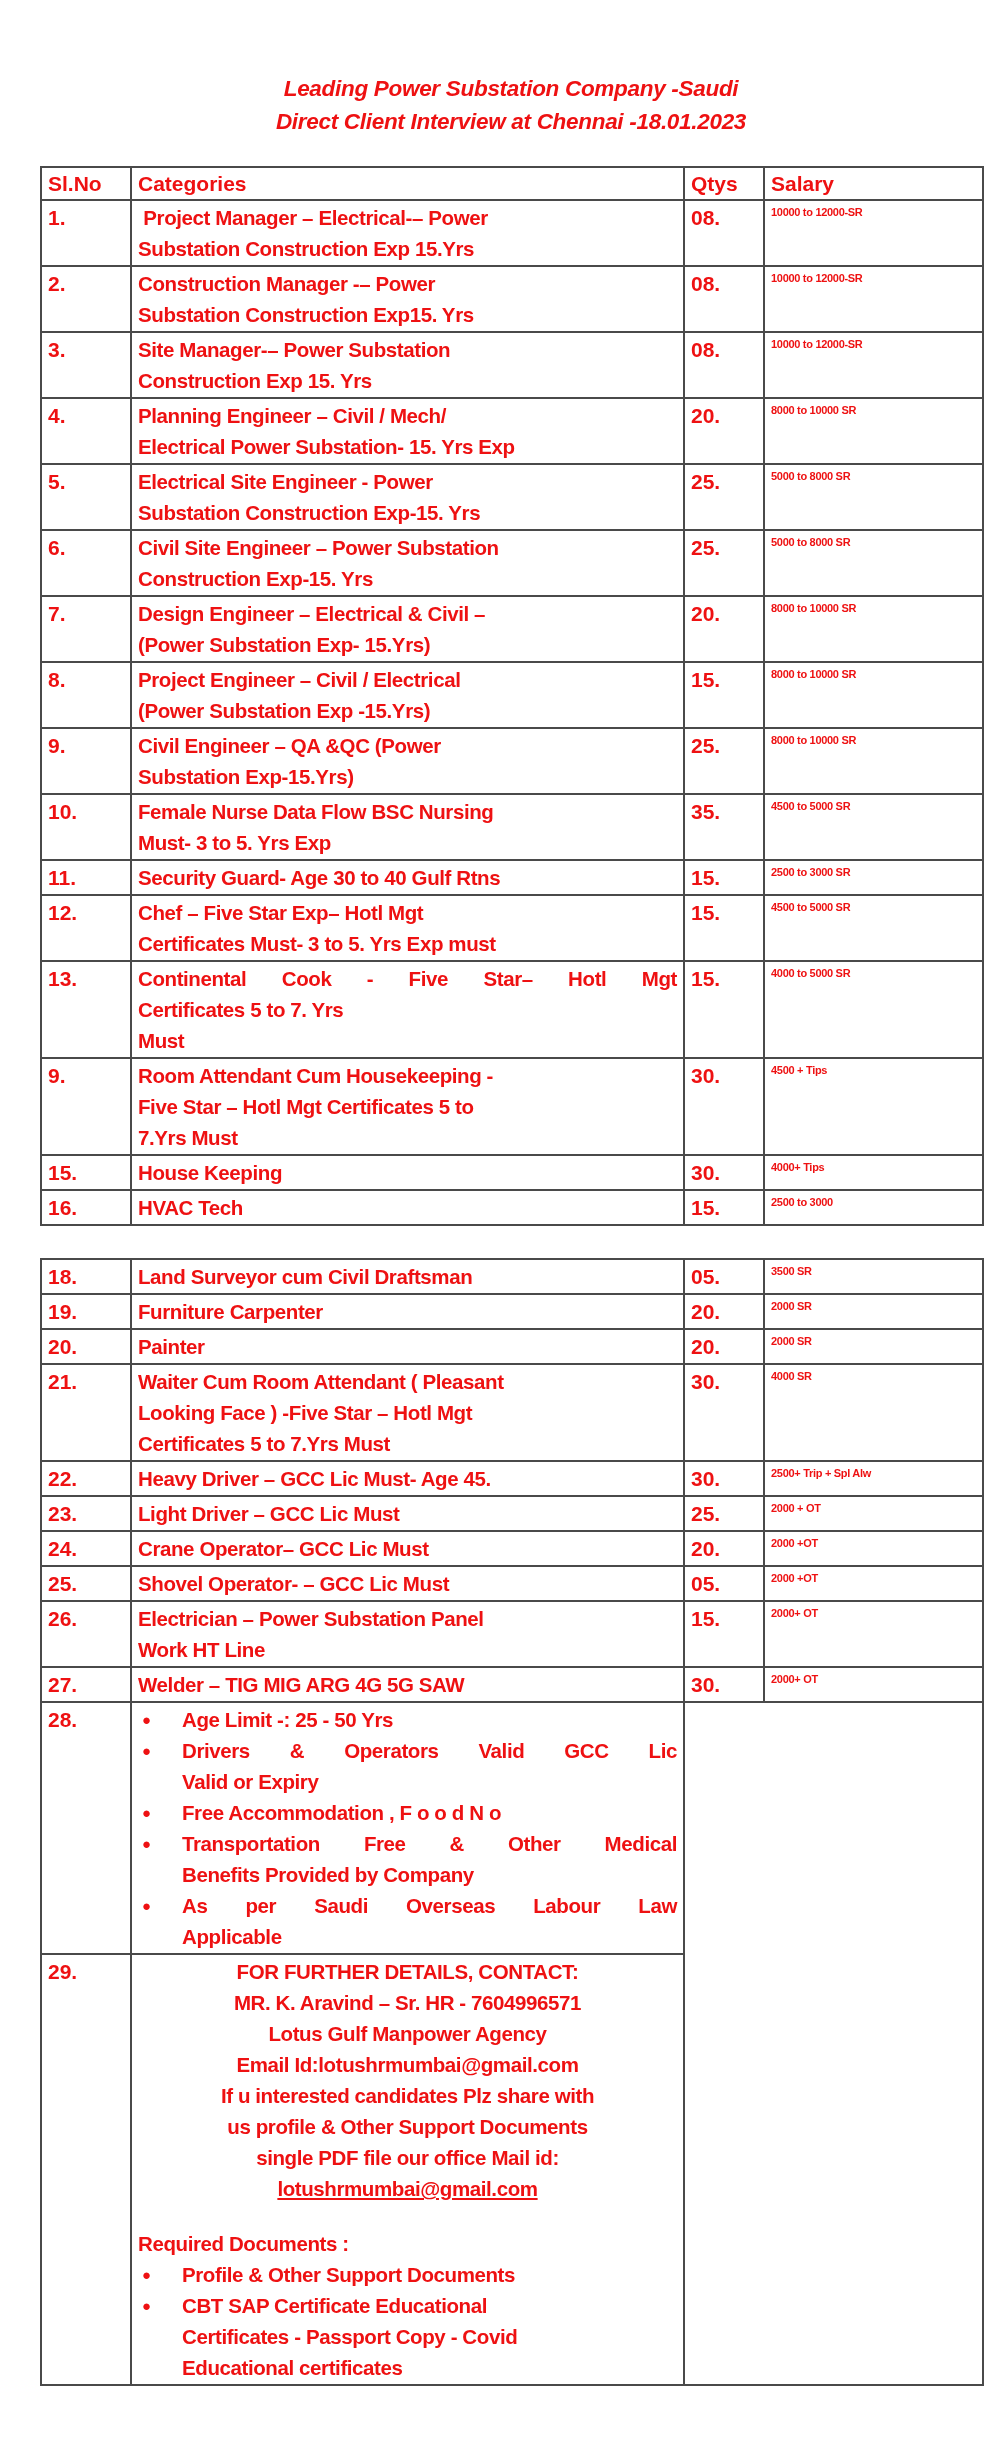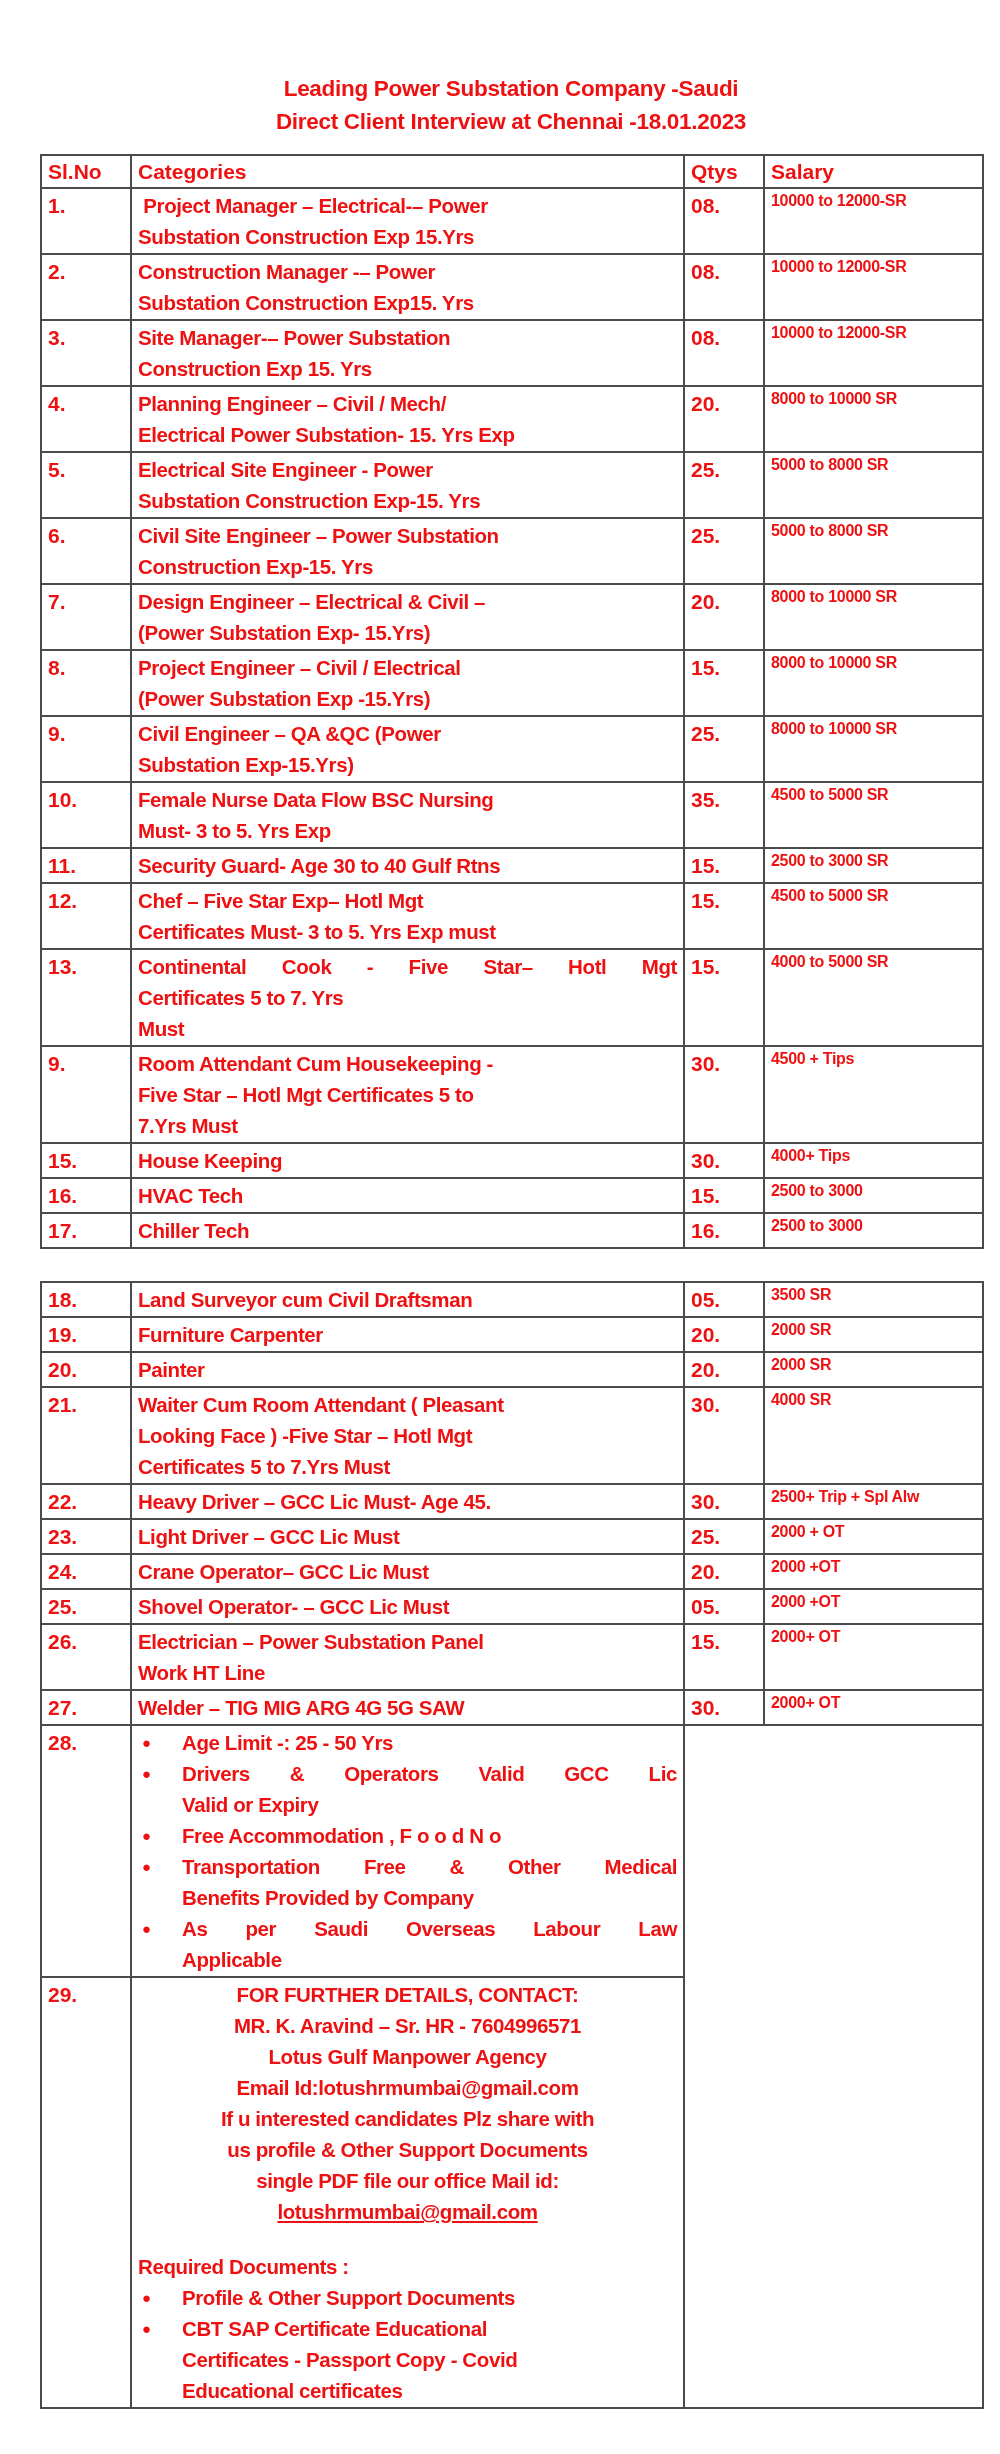--- a/index.html
+++ b/index.html
@@ -1,31 +1,31 @@
 <!DOCTYPE html>
 <html><head>
 <meta charset="utf-8">
 <style>
   html,body{margin:0;padding:0;}
   body{
     width:1000px;min-height:2454px;background:#ffffff;
     font-family:"Liberation Sans", sans-serif;font-weight:bold;color:#ee1112;
   }
-  .title-block{margin:72px 0 0 40px;width:942px;text-align:center;}
+  .title-block{margin:72px 0 12px 40px;width:942px;text-align:center;font-style:italic;}
   .title-line{font-size:22.5px;line-height:33px;letter-spacing:-0.3px;}
   table.jobs{border-collapse:collapse;margin-left:40px;width:942px;table-layout:fixed;}
   table.jobs td,table.jobs th{border:2px solid #4a4a4a;vertical-align:top;padding:1px 6px;}
   col.c-sl{width:90px;}col.c-cat{width:553px;}col.c-qty{width:80px;}col.c-sal{width:219px;}
   th.h{font-size:21px;text-align:left;line-height:29px;padding-left:8px;margin-left:16px;}
   th.h-cat{padding-left:14px;}
   td.sl{font-size:21px;line-height:31px;padding-left:8px;}
   td.cat{padding:1px 8px 1px 14px;}
   td.qty{font-size:21px;line-height:31px;padding-left:8px;margin-left:32px;}
   td.sal{padding:4px 4px 1px 10px;}
-  .sal-text{font-size:16px;line-height:21px;letter-spacing:-0.3px;white-space:pre;}
+  .sal-text{font-size:11px;line-height:21px;letter-spacing:-0.3px;white-space:pre;}
   .cat-line{font-size:20.5px;line-height:31px;letter-spacing:-0.4px;white-space:pre;}
   .jl{white-space:normal;text-align:justify;text-align-last:justify;}
   .gap{height:32px;}
   .bullet{display:flex;}
   .dot{width:40px;flex:0 0 40px;font-size:15px;line-height:31px;padding-left:4px;}
   .btxt{flex:1;min-width:0;}
   .notes-cell{padding-bottom:20px;}
   .contact-cell{padding-bottom:28px;}
   .ctr{text-align:center;}
   .spacer{height:24px;}
@@ -226,30 +226,20 @@
       <tr>
         <td class="sl">16.</td>
         <td class="cat">
           <div class="cat-line">HVAC Tech</div>
         </td>
         <td class="qty">15.</td>
         <td class="sal">
           <div class="sal-text">2500 to 3000</div>
         </td>
       </tr>
-      <tr>
-        <td class="sl">17.</td>
-        <td class="cat">
-          <div class="cat-line">Chiller Tech</div>
-        </td>
-        <td class="qty">16.</td>
-        <td class="sal">
-          <div class="sal-text">2500 to 3000</div>
-        </td>
-      </tr>
     </tbody>
 </table>
 
 <div class="gap"></div>
 
 <table class="jobs">
   <colgroup>
       <col class="c-sl">
       <col class="c-cat">
       <col class="c-qty">

